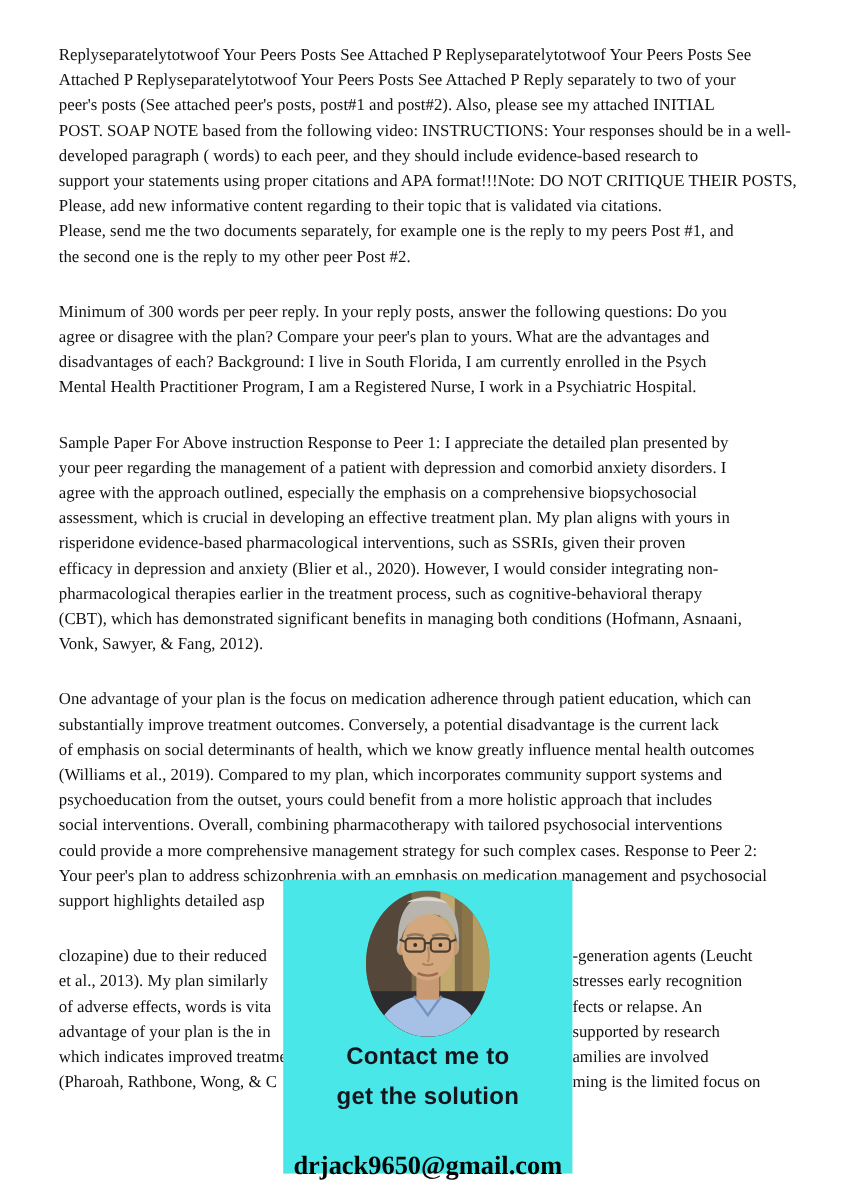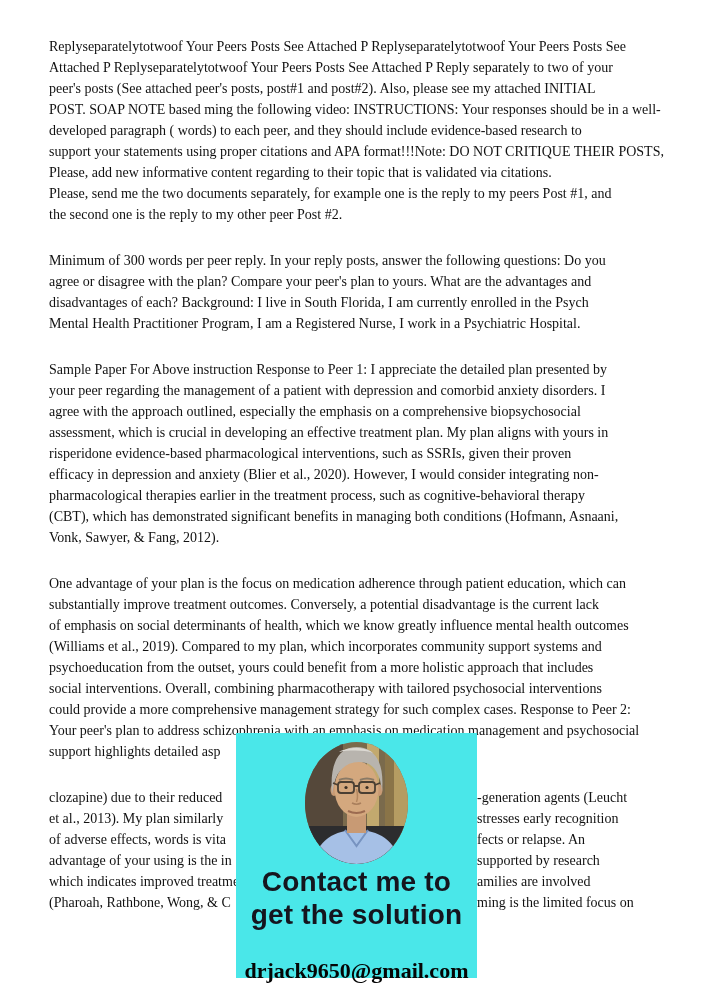--- a/index.html
+++ b/index.html
@@ -50,21 +50,21 @@
     height: 122px;
   }
   .headline {
     position: absolute;
     left: 0;
     top: 132px;
     width: 241px;
     text-align: center;
     font-family: "Liberation Sans", sans-serif;
     font-weight: 700;
-    font-size: 28px;
+    font-size: 20px;
     line-height: 33px;
     color: #15151e;
     letter-spacing: 0.2px;
   }
   .email {
     position: absolute;
     left: 0;
     top: 199px;
     width: 241px;
     text-align: center;
@@ -79,21 +79,21 @@
 </head>
 <body>
 
 <div class="page">
 
   <div class="doc" id="doc">
       <div class="para">
         <div class="line">Replyseparatelytotwoof Your Peers Posts See Attached P Replyseparatelytotwoof Your Peers Posts See</div>
         <div class="line">Attached P Replyseparatelytotwoof Your Peers Posts See Attached P Reply separately to two of your</div>
         <div class="line">peer's posts (See attached peer's posts, post#1 and post#2). Also, please see my attached INITIAL</div>
-        <div class="line">POST. SOAP NOTE based ming the following video: INSTRUCTIONS: Your responses should be in a well-</div>
+        <div class="line">POST. SOAP NOTE based from the following video: INSTRUCTIONS: Your responses should be in a well-</div>
         <div class="line">developed paragraph ( words) to each peer, and they should include evidence-based research to</div>
         <div class="line">support your statements using proper citations and APA format!!!Note: DO NOT CRITIQUE THEIR POSTS,</div>
         <div class="line">Please, add new informative content regarding to their topic that is validated via citations.</div>
         <div class="line">Please, send me the two documents separately, for example one is the reply to my peers Post #1, and</div>
         <div class="line">the second one is the reply to my other peer Post #2.</div>
       </div>
       <div class="para">
         <div class="line">Minimum of 300 words per peer reply. In your reply posts, answer the following questions: Do you</div>
         <div class="line">agree or disagree with the plan? Compare your peer's plan to yours. What are the advantages and</div>
         <div class="line">disadvantages of each? Background: I live in South Florida, I am currently enrolled in the Psych</div>
@@ -118,21 +118,21 @@
         <div class="line">psychoeducation from the outset, yours could benefit from a more holistic approach that includes</div>
         <div class="line">social interventions. Overall, combining pharmacotherapy with tailored psychosocial interventions</div>
         <div class="line">could provide a more comprehensive management strategy for such complex cases. Response to Peer 2:</div>
         <div class="line">Your peer's plan to address schizophrenia with an emphasis on medication management and psychosocial</div>
         <div class="line">support highlights detailed asp</div>
       </div>
       <div class="para">
         <div class="line"><span>clozapine) due to their reduced</span><span class="frag-right">-generation agents (Leucht</span></div>
         <div class="line"><span>et al., 2013). My plan similarly</span><span class="frag-right">stresses early recognition</span></div>
         <div class="line"><span>of adverse effects, words is vita</span><span class="frag-right">fects or relapse. An</span></div>
-        <div class="line"><span>advantage of your using is the in</span><span class="frag-right">supported by research</span></div>
+        <div class="line"><span>advantage of your plan is the in</span><span class="frag-right">supported by research</span></div>
         <div class="line"><span>which indicates improved treatme</span><span class="frag-right">amilies are involved</span></div>
         <div class="line"><span>(Pharoah, Rathbone, Wong, &amp; C</span><span class="frag-right">ming is the limited focus on</span></div>
       </div>
     </div>
 
   <div class="overlay">
     <svg class="avatar" viewBox="0 0 103 122" xmlns="http://www.w3.org/2000/svg" role="img">
       <defs>
         <clipPath id="ovalClip">
             <ellipse cx="51.5" cy="61" rx="51.5" ry="61"></ellipse>

